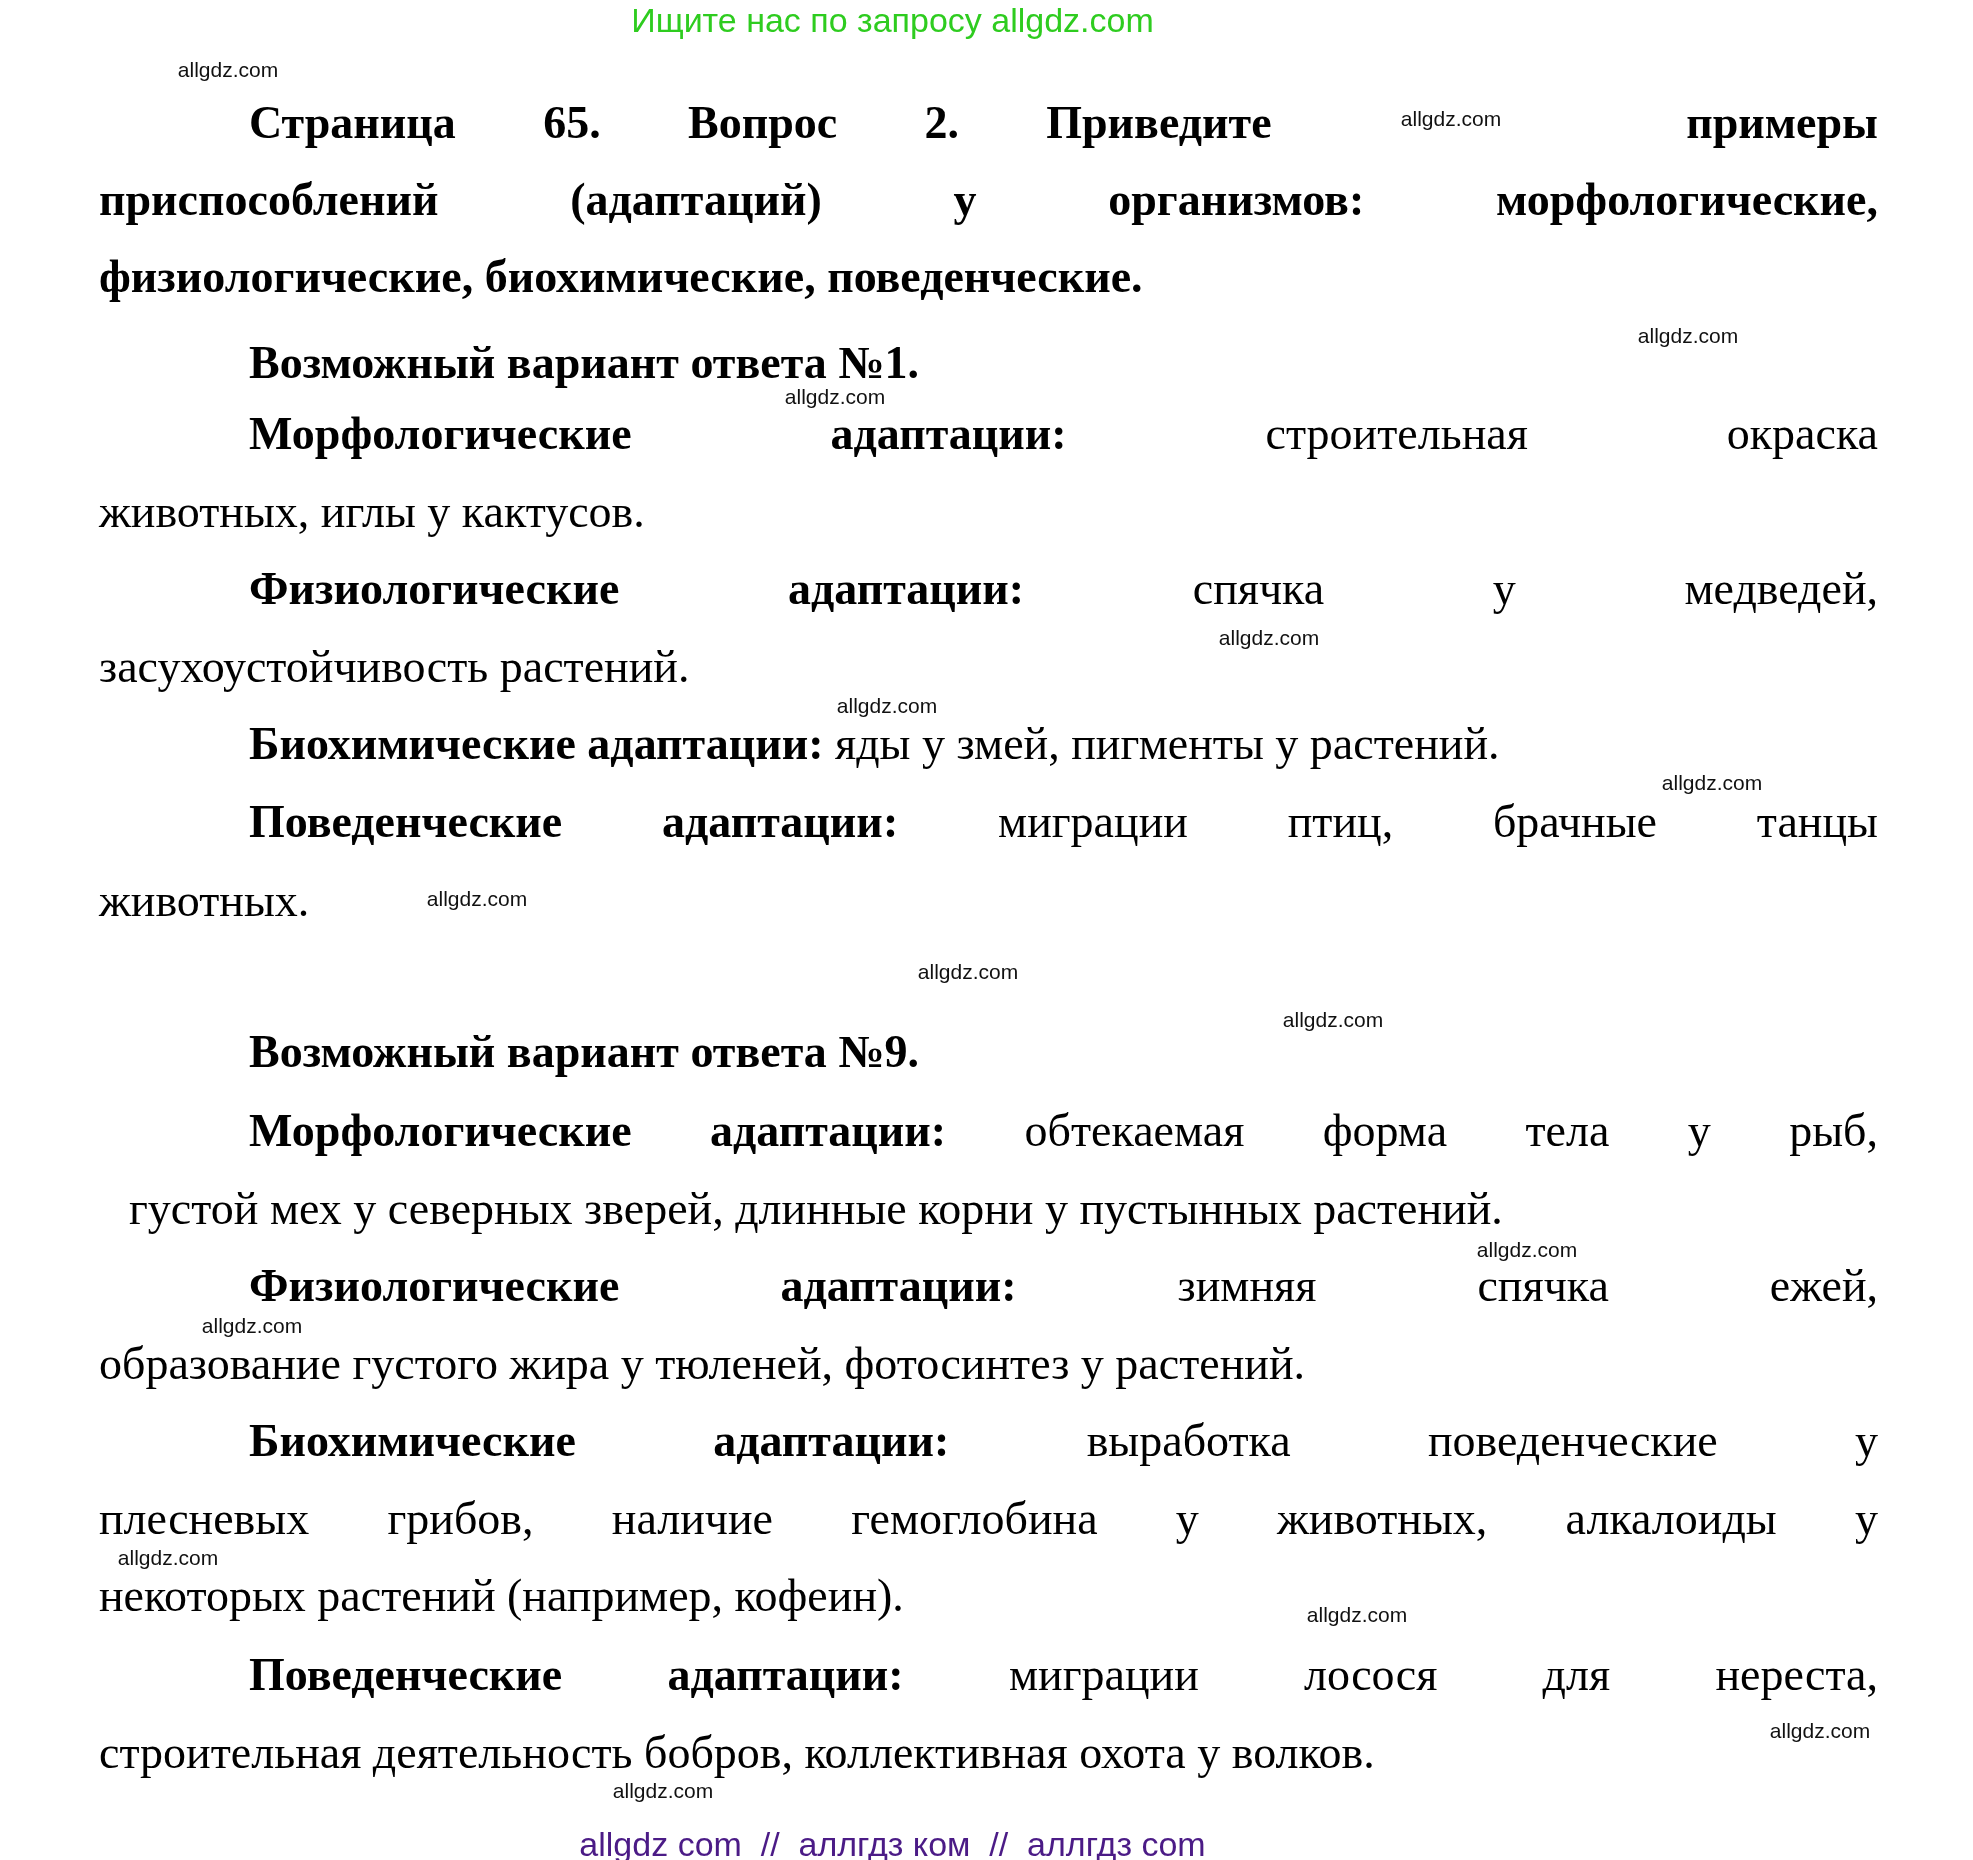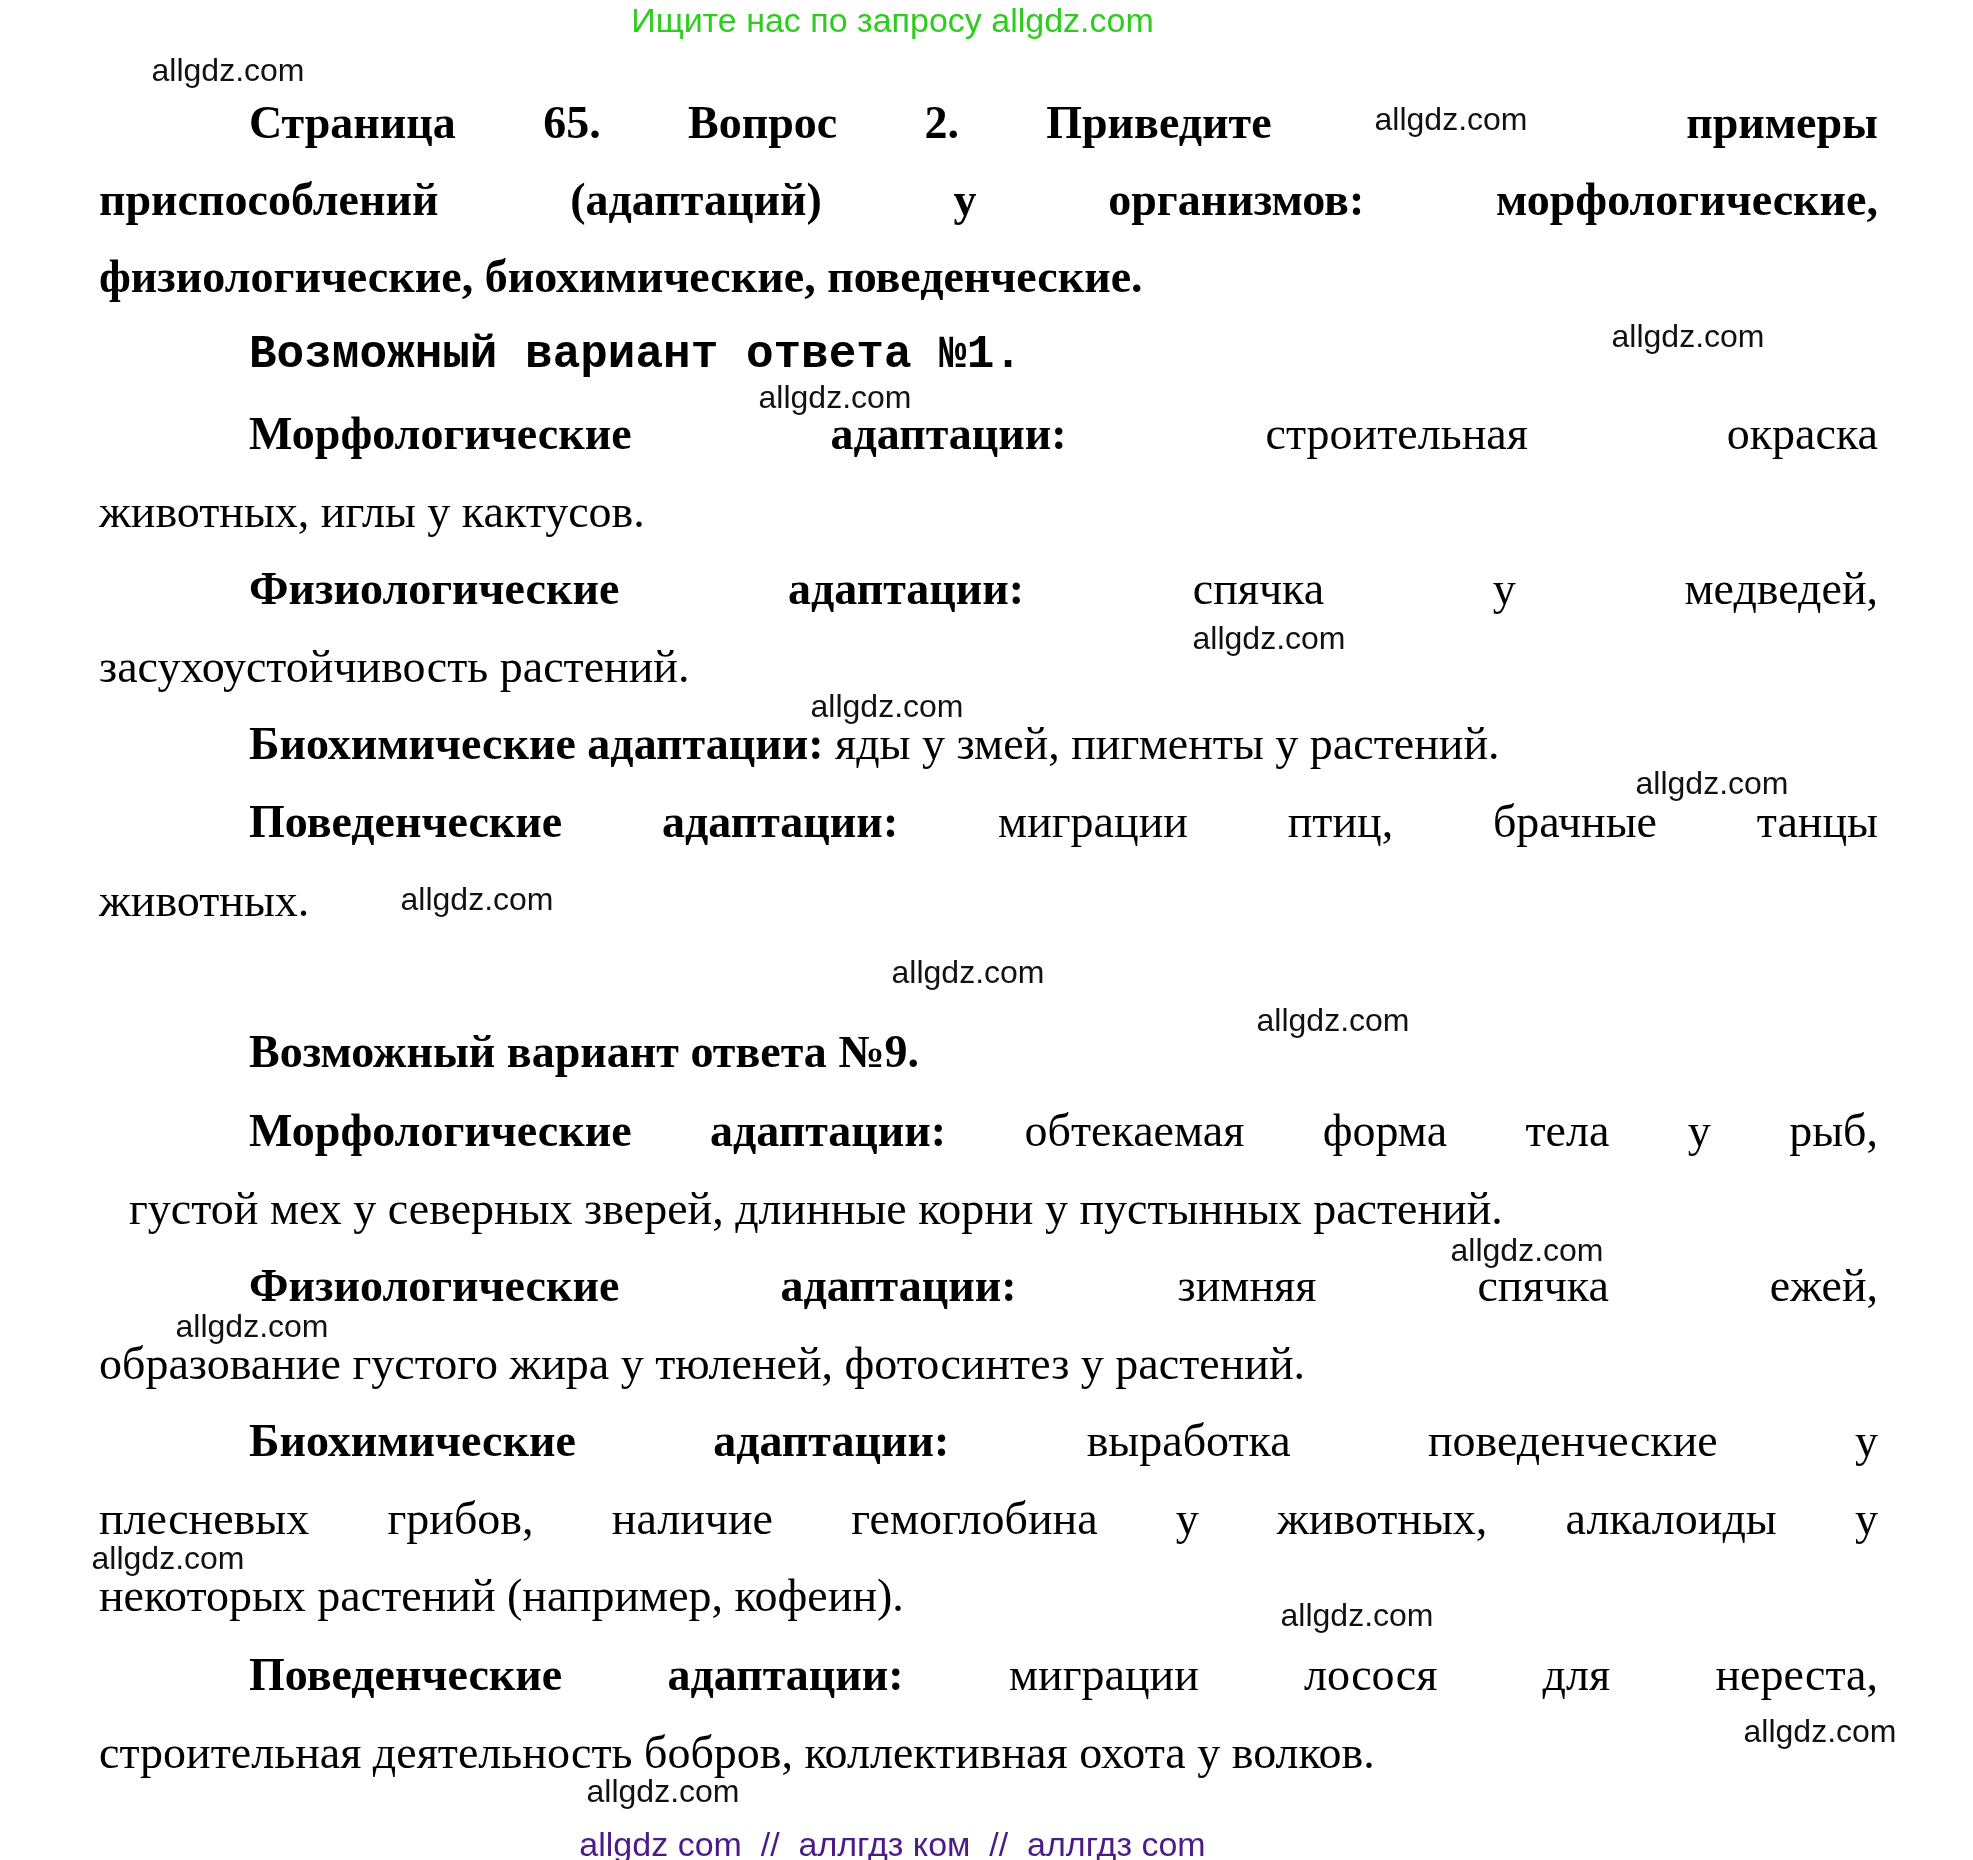--- a/index.html
+++ b/index.html
@@ -12,39 +12,39 @@
   .ftr { top:1824px; color:#4b1b86; white-space:pre; }
   .line {
     position:absolute; left:99px; width:1779px; height:78px; line-height:78px;
     font-family:"Liberation Serif", serif; font-size:46px; color:#000;
     white-space:nowrap; text-align:justify; text-align-last:justify;
   }
   .line.last { text-align-last:left; }
   .line.indent { left:249px; width:1629px; }
   .b { font-weight:bold; }
   .wm {
-    position:absolute; font-family:"Liberation Sans", sans-serif; font-size:32px;
+    position:absolute; font-family:"Liberation Sans", sans-serif; font-size:21px;
     color:#111; transform:translate(-50%,-50%); white-space:nowrap; line-height:34px;
   }
 </style>
 </head>
 <body>
 
 <div class="hdr">Ищите нас по запросу allgdz.com</div>
 
 <div class="line indent b" style="top:84px;">
   <span>Страница 65. Вопрос 2.</span>
   <span>Приведите</span>
   <span style="display:inline-block;width:240px;"></span>
   <span>примеры</span>
 </div>
 <div class="line b" style="top:161px;">приспособлений (адаптаций) у организмов: морфологические,</div>
 <div class="line b last" style="top:238px;">физиологические, биохимические, поведенческие.</div>
 
-<div class="line indent b last" style="top:316px;font-family:Liberation Mono, monospace;">Возможный вариант ответа №1.</div>
+<div class="line indent b last" style="top:324px;">Возможный вариант ответа №1.</div>
 
 <div class="line indent" style="top:395px;">
   <span class="b">Морфологические адаптации:</span>
   <span>строительная окраска</span>
 </div>
 <div class="line last" style="top:473px;">животных, иглы у кактусов.</div>
 
 <div class="line indent" style="top:550px;">
   <span class="b">Физиологические адаптации:</span>
   <span>спячка у медведей,</span>

